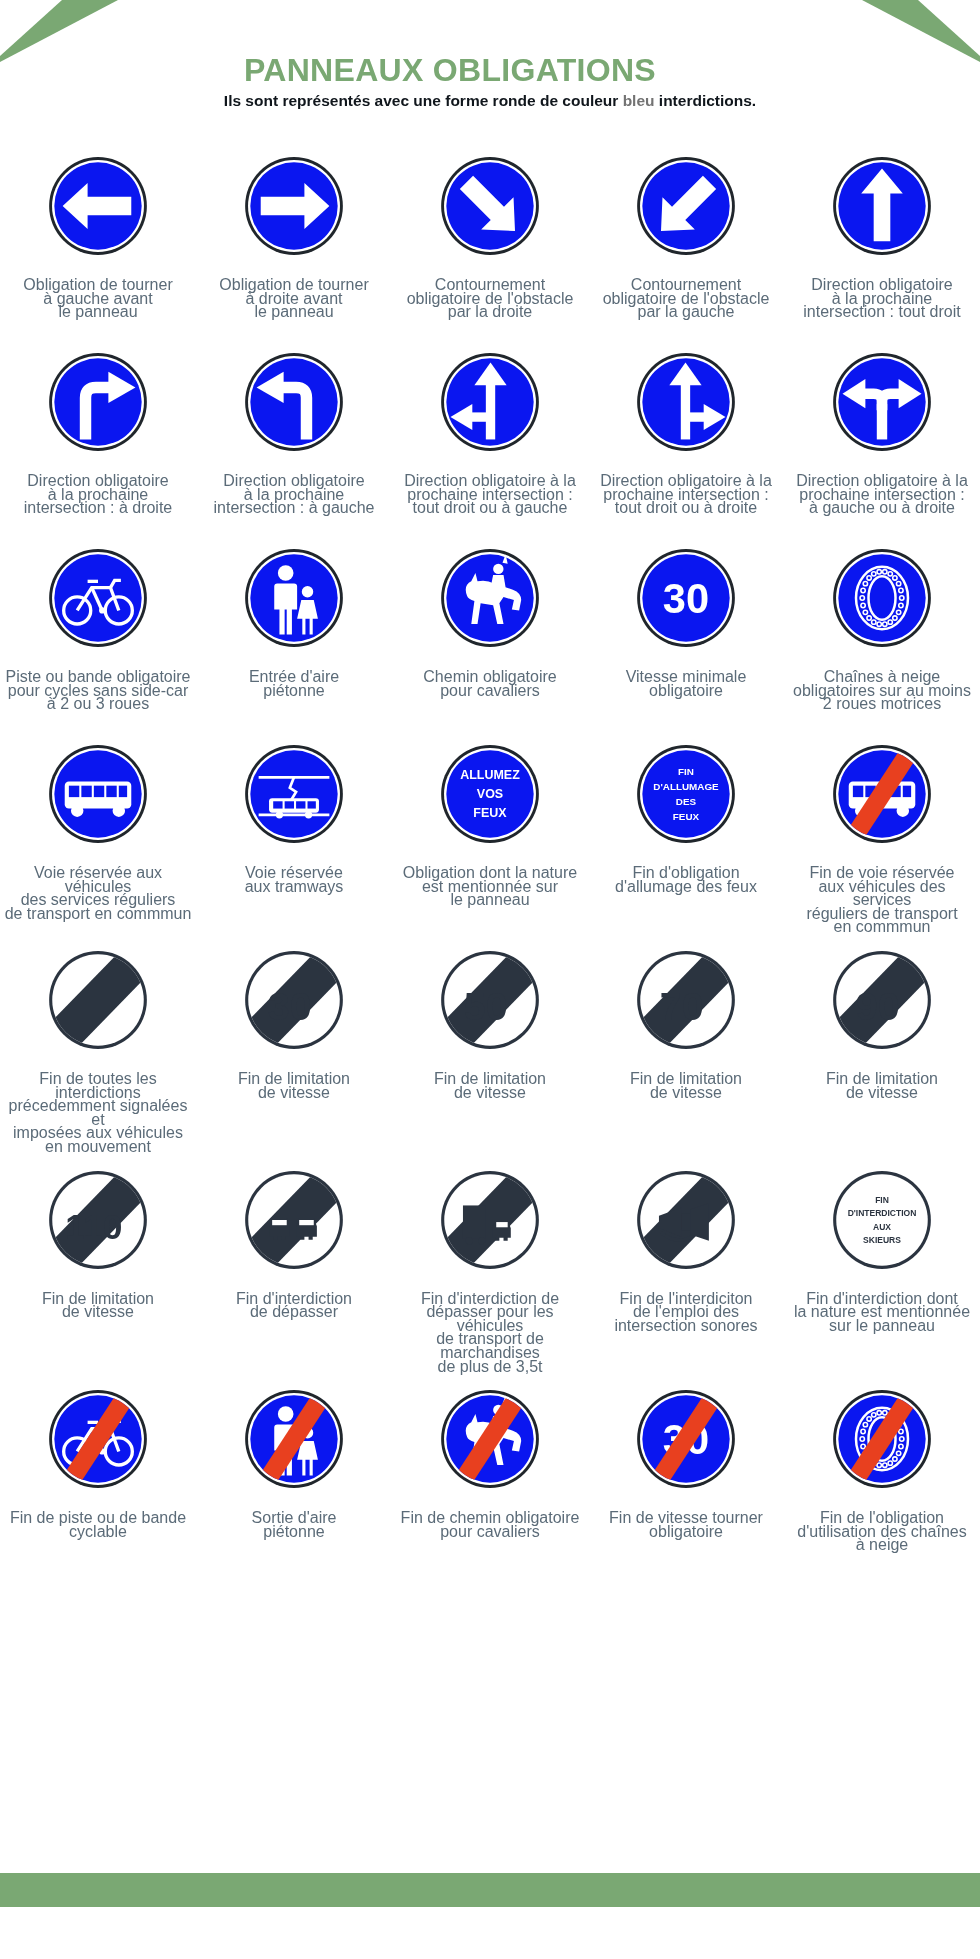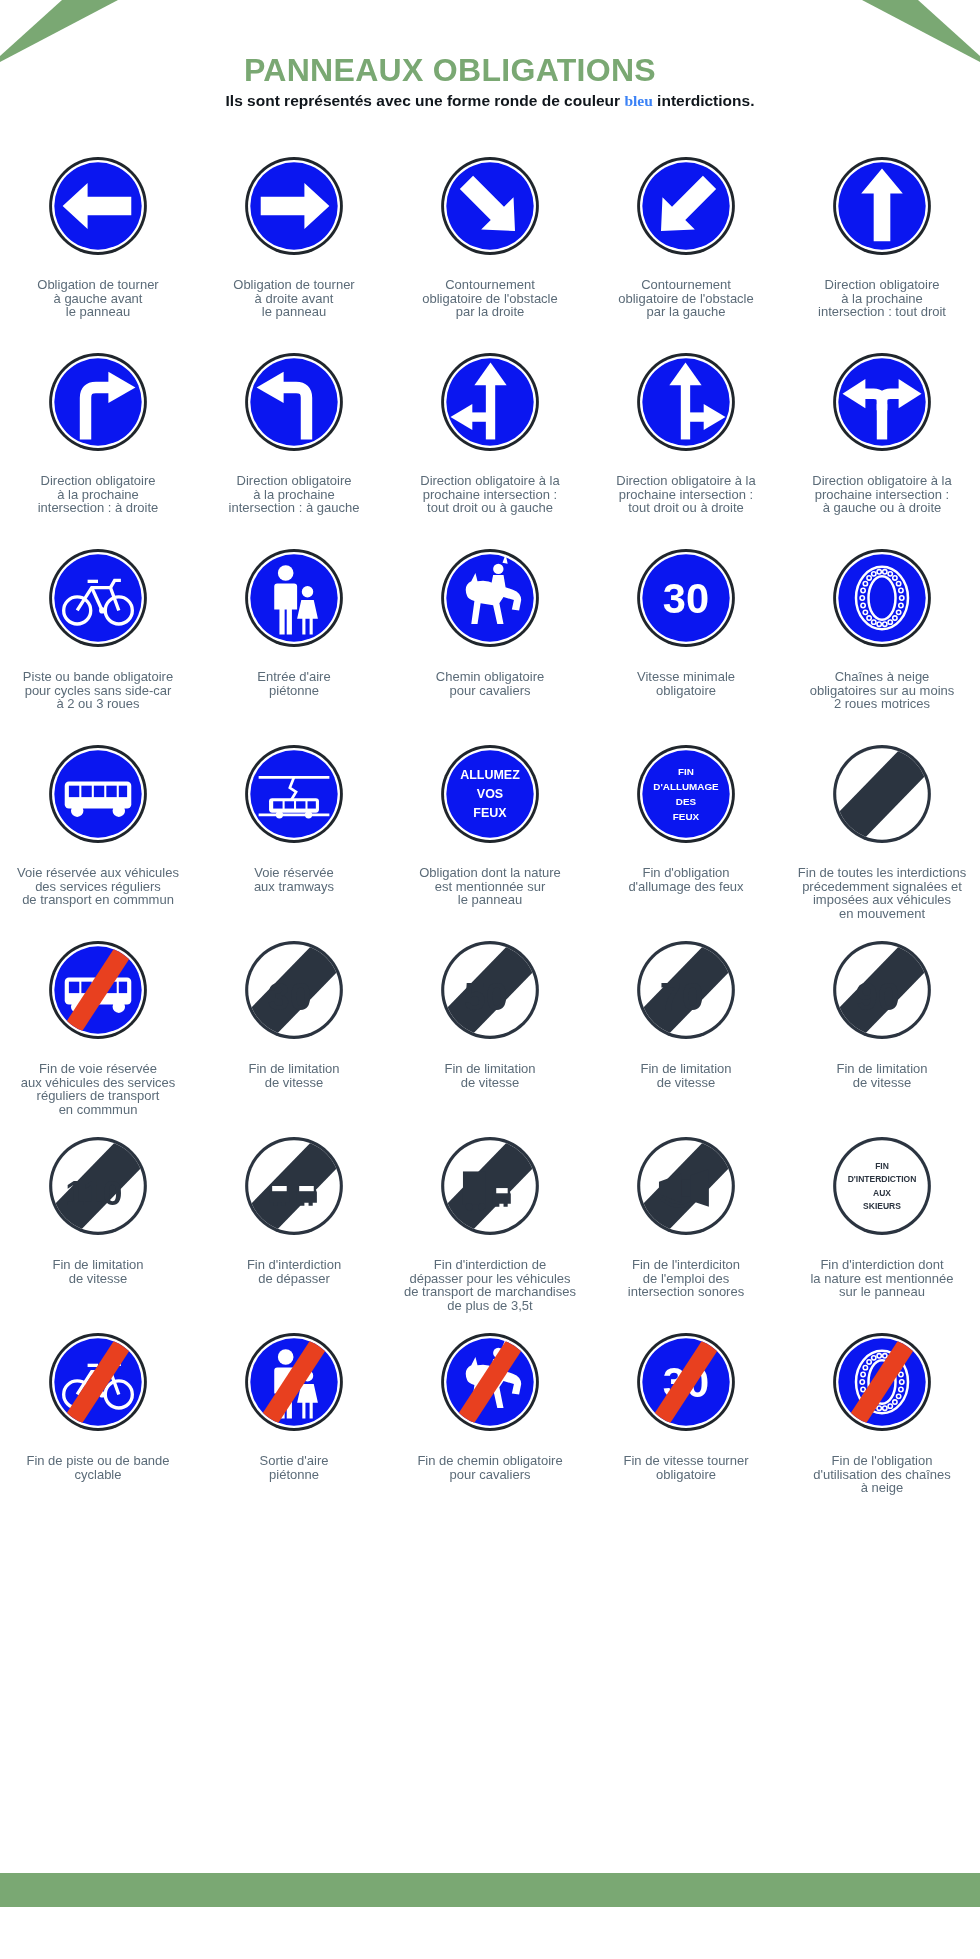--- a/index.html
+++ b/index.html
@@ -19,33 +19,33 @@
     position:absolute; top:52px; left:0; width:900px;
     text-align:center;
     font-size:32px; font-weight:bold; letter-spacing:.3px;
     color:#7aa873;
   }
   .subtitle {
     position:absolute; top:92px; left:0; width:980px;
     text-align:center;
     font-size:15.5px; font-weight:bold; color:#10161c;
   }
-  .subtitle .hl { color:#3b82f6;font-family:Liberation Serif, serif; }
+  .subtitle .hl { color:#737373; }
 
   
   .grid {
     position:absolute; top:140px; left:0; width:980px;
     display:grid; grid-template-columns: repeat(5, 196px);
     row-gap: 0px;
   }
   .cell { width:196px; display:flex; flex-direction:column; align-items:center; }
   .signbox { height:120px; display:flex; align-items:center; justify-content:flex-start; margin-top:6px;}
   .caption {
     margin-top:12px; width:190px; text-align:center;
-    font-size:13px; line-height:13.6px; color:#5b6b78;
+    font-size:16px; line-height:13.6px; color:#5b6b78;
     white-space:pre-line; min-height:58px;
   }
 
   
   .footer-bar {
     position:absolute; left:0; bottom:52px; width:980px; height:34px;
     background:#7aa873;
   }
 </style>
 </head>
@@ -400,38 +400,20 @@
             <text x="50" y="57.4" fill="#ffffff" font-family="Liberation Sans, sans-serif" font-size="9.5" font-weight="bold" text-anchor="middle" dominant-baseline="central">DES</text>
             <text x="50" y="72.1" fill="#ffffff" font-family="Liberation Sans, sans-serif" font-size="9.5" font-weight="bold" text-anchor="middle" dominant-baseline="central">FEUX</text>
           </svg>
         </div>
         <div class="caption">Fin d'obligation
 d'allumage des feux</div>
       </div>
       <div class="cell">
         <div class="signbox">
           <svg width="104" height="104" viewBox="0 0 100 100" xmlns="http://www.w3.org/2000/svg">
-            <circle cx="50" cy="50" r="47" fill="#2b3440"></circle>
-          <circle cx="50" cy="50" r="44" fill="#ffffff"></circle>
-            <clipPath id="cb">
-              <circle cx="50" cy="50" r="44"></circle>
-            </clipPath>
-          <g clip-path="url(#cb)">
-            <polygon points="76,-2 100,24 24,102 0,76" fill="#2b3440"></polygon>
-          </g>
-          </svg>
-        </div>
-        <div class="caption">Fin de toutes les interdictions
-précedemment signalées et
-imposées aux véhicules
-en mouvement</div>
-      </div>
-      <div class="cell">
-        <div class="signbox">
-          <svg width="104" height="104" viewBox="0 0 100 100" xmlns="http://www.w3.org/2000/svg">
             <circle cx="50" cy="50" r="47" fill="#20262c"></circle>
           <circle cx="50" cy="50" r="44.2" fill="#ffffff"></circle>
           <circle cx="50" cy="50" r="42" fill="#0a16f0"></circle>
             <g fill="#ffffff">
       <rect x="18" y="38" width="64" height="26" rx="4"></rect>
       <circle cx="30" cy="66" r="6"></circle>
               <circle cx="70" cy="66" r="6"></circle>
     </g>
     <g fill="#0a16f0">
       <rect x="22" y="42" width="10" height="11"></rect>
@@ -445,20 +427,38 @@
             </clipPath>
           <g clip-path="url(#rsbus)">
             <polygon points="72,0 86,11 28,100 14,89" fill="#e8401f"></polygon>
           </g>
           </svg>
         </div>
         <div class="caption">Fin de voie réservée
 aux véhicules des services
 réguliers de transport
 en commmun</div>
+      </div>
+      <div class="cell">
+        <div class="signbox">
+          <svg width="104" height="104" viewBox="0 0 100 100" xmlns="http://www.w3.org/2000/svg">
+            <circle cx="50" cy="50" r="47" fill="#2b3440"></circle>
+          <circle cx="50" cy="50" r="44" fill="#ffffff"></circle>
+            <clipPath id="cb">
+              <circle cx="50" cy="50" r="44"></circle>
+            </clipPath>
+          <g clip-path="url(#cb)">
+            <polygon points="76,-2 100,24 24,102 0,76" fill="#2b3440"></polygon>
+          </g>
+          </svg>
+        </div>
+        <div class="caption">Fin de toutes les interdictions
+précedemment signalées et
+imposées aux véhicules
+en mouvement</div>
       </div>
       <div class="cell">
         <div class="signbox">
           <svg width="104" height="104" viewBox="0 0 100 100" xmlns="http://www.w3.org/2000/svg">
             <circle cx="50" cy="50" r="47" fill="#2b3440"></circle>
           <circle cx="50" cy="50" r="44" fill="#ffffff"></circle>
             <clipPath id="cb">
               <circle cx="50" cy="50" r="44"></circle>
             </clipPath>
           <g clip-path="url(#cb)">

